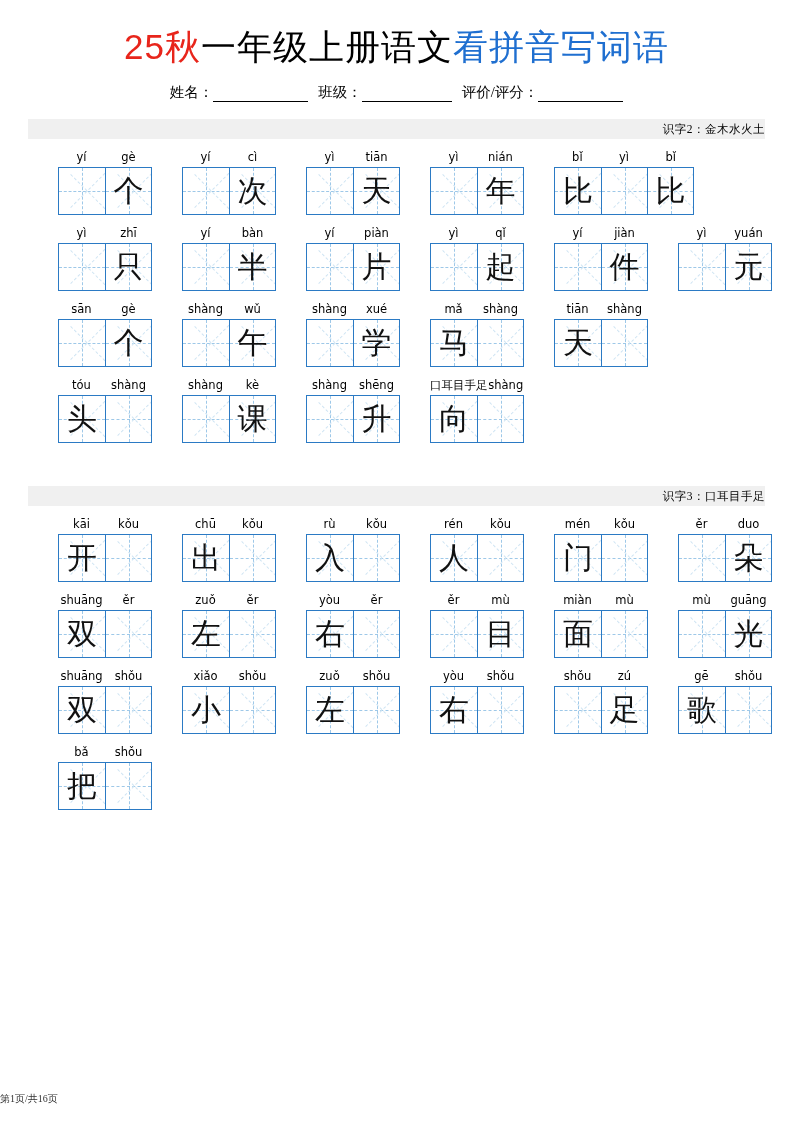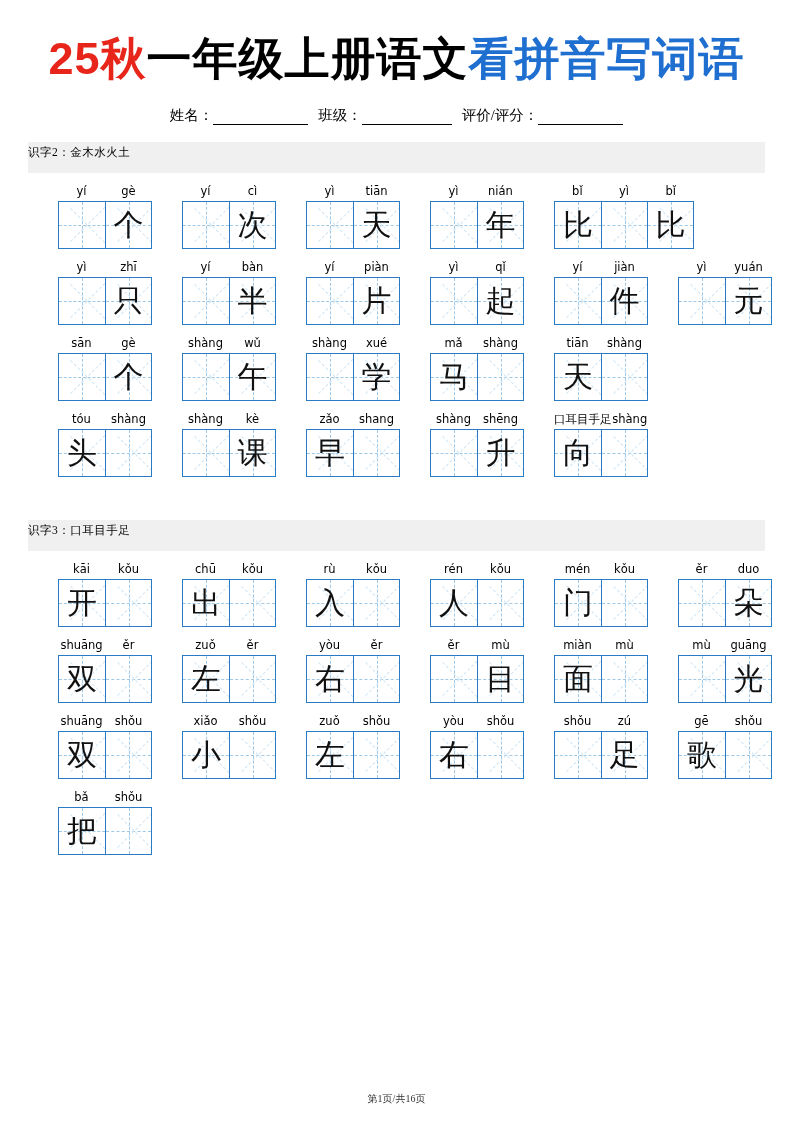--- a/index.html
+++ b/index.html
@@ -19,24 +19,24 @@
     width: 793px;
     height: 1122px;
     box-sizing: border-box;
     padding: 26px 28px 0 28px;
     position: relative;
   }
 
   
   .title {
     text-align: center;
-    font-size: 45px;
-    font-weight: bold;
+    font-size: 35px;
+    font-weight: normal;
     letter-spacing: 1px;
-    line-height: 66px;
+    line-height: 42px;
     white-space: nowrap;
   }
   .title .t-red { color: #e8251b; font-family: "Liberation Sans", sans-serif; }
   .title .t-black { color: #000; }
   .title .t-blue { color: #1f6fd0; }
 
   
   .info-row {
     display: flex;
     justify-content: center;
@@ -57,24 +57,24 @@
     height: 14px;
   }
   .bl-95 { width: 95px; }
   .bl-90 { width: 90px; }
   .bl-85 { width: 85px; }
 
   
   .section-bar {
     margin-top: 17px;
     background: #f0f0f0;
-    text-align: left;
+    text-align: right;
     font-size: 11.5px;
     line-height: 20px;
-    height: 31px;
+    height: 20px;
     color: #000;
     letter-spacing: .5px;
   }
 
   
   .row {
     display: flex;
     margin-top: 11px;
     padding: 0 26px 0 30px;
     gap: 0;
@@ -157,21 +157,21 @@
     color: #111;
   }
 
   .spacer-lg { height: 26px; }
 
   .footer {
     position: absolute;
     left: 0;
     right: 0;
     bottom: 16px;
-    text-align: center;
+    text-align: left;
     font-size: 10px;
     color: #333;
   }
 </style>
 </head>
 <body>
 
 <div class="page">
 
   <div class="title">
@@ -609,42 +609,20 @@
             <span class="diag">
               <i class="d1"></i>
               <i class="d2"></i>
             </span>
             <span class="glyph">课</span>
           </div>
       </div>
     </div>
     <div class="word">
       <div class="pinyin">
-        <span>zǎo</span>
-        <span>shang</span>
-      </div>
-      <div class="grid">
-        <div class="cell">
-            <span class="diag">
-              <i class="d1"></i>
-              <i class="d2"></i>
-            </span>
-            <span class="glyph">早</span>
-          </div>
-        <div class="cell">
-            <span class="diag">
-              <i class="d1"></i>
-              <i class="d2"></i>
-            </span>
-            <span class="glyph"></span>
-          </div>
-      </div>
-    </div>
-    <div class="word">
-      <div class="pinyin">
         <span>shàng</span>
         <span>shēng</span>
       </div>
       <div class="grid">
         <div class="cell">
             <span class="diag">
               <i class="d1"></i>
               <i class="d2"></i>
             </span>
             <span class="glyph"></span>

